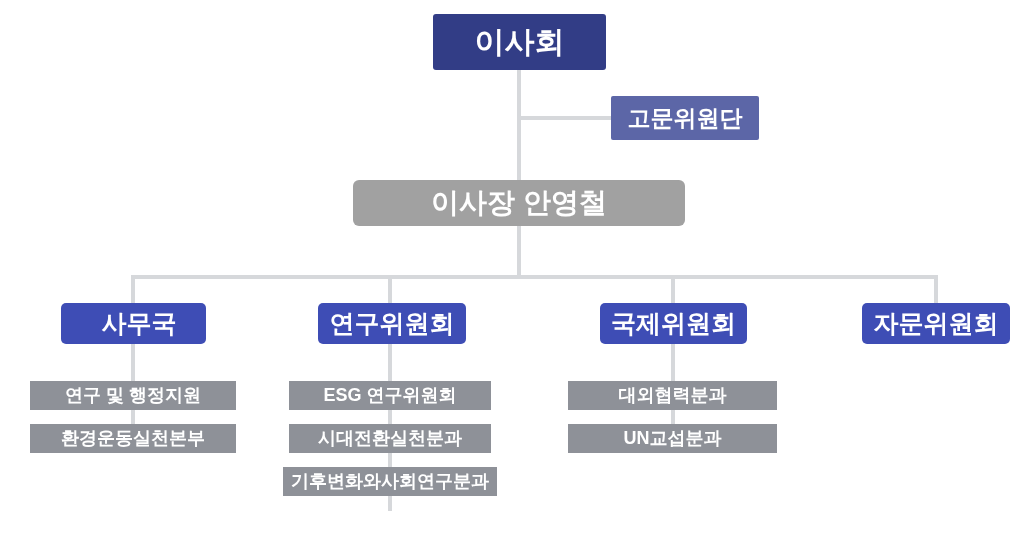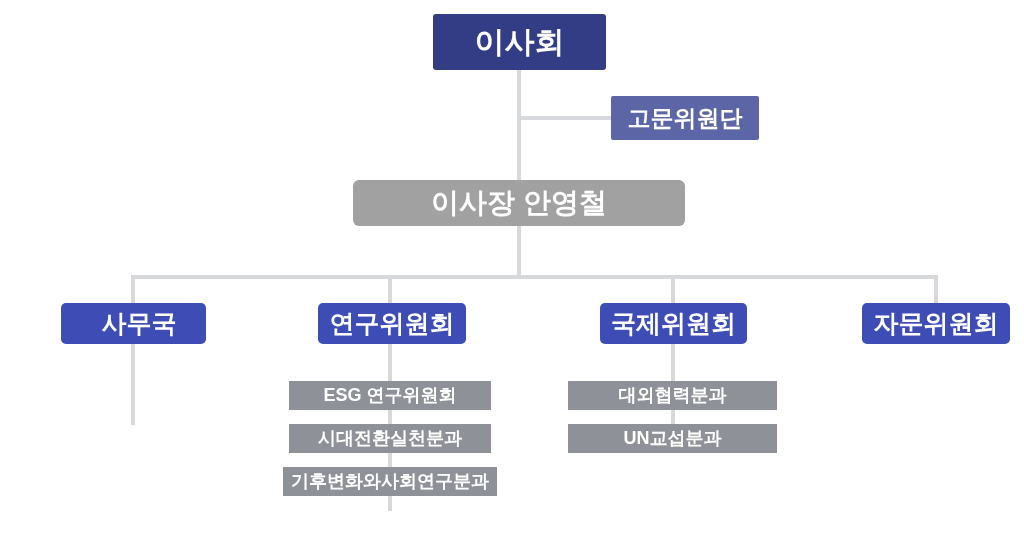--- a/index.html
+++ b/index.html
@@ -126,20 +126,24 @@
 
   <div class="node advisory-box">고문위원단</div>
 
   <div class="node chairman-box">이사장 안영철</div>
 
   <div class="node branch-box branch-0">사무국</div>
   <div class="node branch-box branch-1">연구위원회</div>
   <div class="node branch-box branch-2">국제위원회</div>
   <div class="node branch-box branch-3">자문위원회</div>
 
+  <div class="sub-col sub-col-0">
+      <div class="sub-box">연구 및 행정지원</div>
+      <div class="sub-box">환경운동실천본부</div>
+    </div>
   <div class="sub-col sub-col-1">
       <div class="sub-box">ESG 연구위원회</div>
       <div class="sub-box">시대전환실천분과</div>
       <div class="sub-box">기후변화와사회연구분과</div>
     </div>
   <div class="sub-col sub-col-2">
       <div class="sub-box">대외협력분과</div>
       <div class="sub-box">UN교섭분과</div>
     </div>
 

